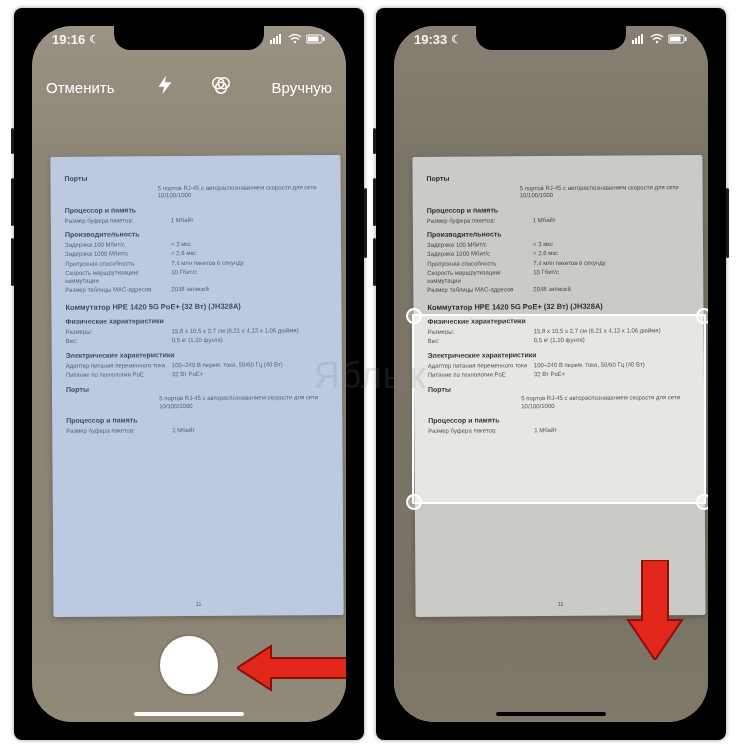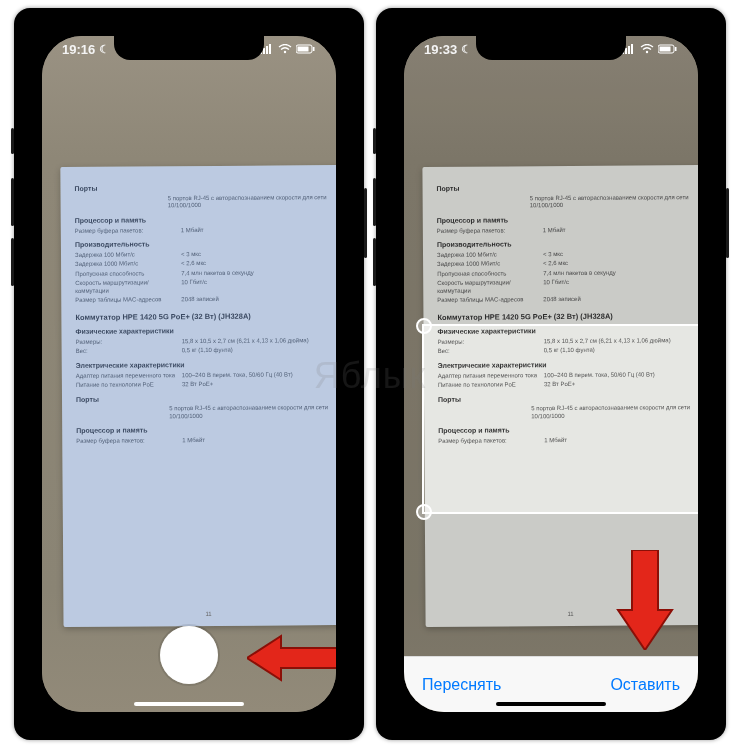--- a/index.html
+++ b/index.html
@@ -14,22 +14,22 @@
   .phones-row {
     display: flex;
     gap: 12px;
     padding: 8px;
     justify-content: center;
   }
   .phone {
     width: 350px;
     height: 732px;
     background: #000;
-    border-radius: 16px;
-    padding: 28px;
+    border-radius: 8px;
+    padding: 18px;
     position: relative;
     box-shadow: 0 0 4px rgba(0,0,0,.4);
   }
   .side-btn {
     position: absolute;
     background: #1a1a1a;
     border-radius: 2px;
   }
   .side-btn.l1 { left:-3px; top:120px; width:3px; height:26px; }
   .side-btn.l2 { left:-3px; top:170px; width:3px; height:48px; }
@@ -230,20 +230,38 @@
           </span>
           <span>
             <svg width="20" height="10">
                 <rect x="0" y="1" width="16" height="8" rx="2" stroke="#fff" fill="none"></rect>
                 <rect x="1.5" y="2.5" width="11" height="5" fill="#fff"></rect>
                 <rect x="17" y="3" width="1.5" height="4" fill="#fff"></rect>
               </svg>
           </span>
         </div>
       </div>
+      <div class="toolbar">
+        <span class="tb-btn">Отменить</span>
+        <div class="tb-mid">
+          <span>
+            <svg class="tb-icon" viewBox="0 0 24 24">
+                <path d="M13 2 L5 14 H11 L9 22 L19 9 H12 Z" fill="#fff" stroke="none"></path>
+              </svg>
+          </span>
+          <span>
+            <svg class="tb-icon" viewBox="0 0 24 24">
+                <circle cx="9" cy="10" r="6"></circle>
+                <circle cx="15" cy="10" r="6"></circle>
+                <circle cx="12" cy="15" r="6"></circle>
+              </svg>
+          </span>
+        </div>
+        <span class="tb-btn">Вручную</span>
+      </div>
 
       <div class="paper blue">
         <div class="sec-h">Порты</div>
         <div class="row">
             <div class="k"></div>
             <div>5 портов RJ-45 с автораспознаванием скорости для сети 10/100/1000</div>
           </div>
         <div class="sec-h">Процессор и память</div>
         <div class="row">
             <div class="k">Размер буфера пакетов:</div>
@@ -416,24 +434,20 @@
         <div class="pg">11</div>
       </div>
 
       <div class="crop">
         <div class="h tl"></div>
         <div class="h tr"></div>
         <div class="h bl"></div>
         <div class="h br"></div>
       </div>
 
-      <div class="bottom-bar">
-        <span>Переснять</span>
-        <span>Оставить</span>
-      </div>
       <div class="home-ind"></div>
 
       <div class="arrow" style="right:18px; bottom:62px;">
         <svg width="70" height="100">
             <polygon points="35,100 8,60 22,60 22,0 48,0 48,60 62,60" fill="#e3261a" stroke="#8b0f07" stroke-width="2"></polygon>
           </svg>
       </div>
     </div>
   </div>
 

